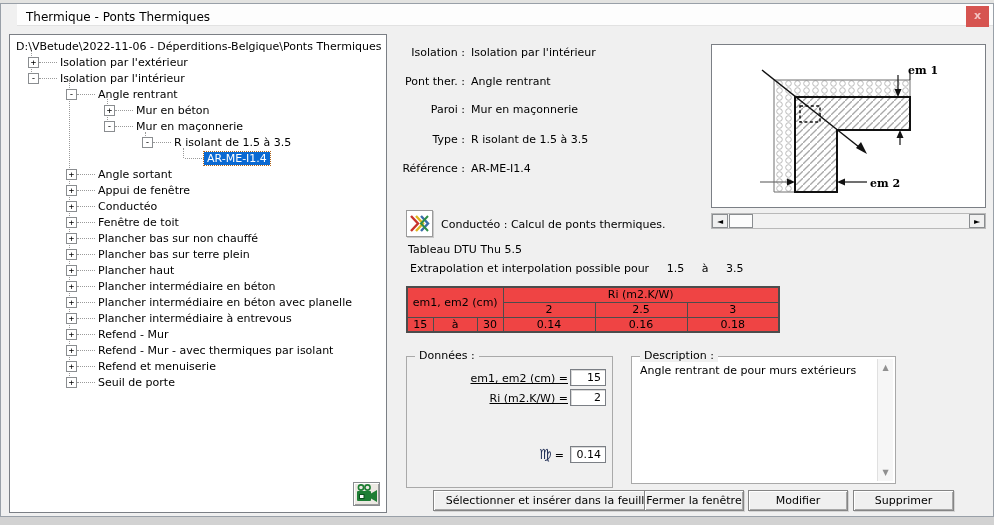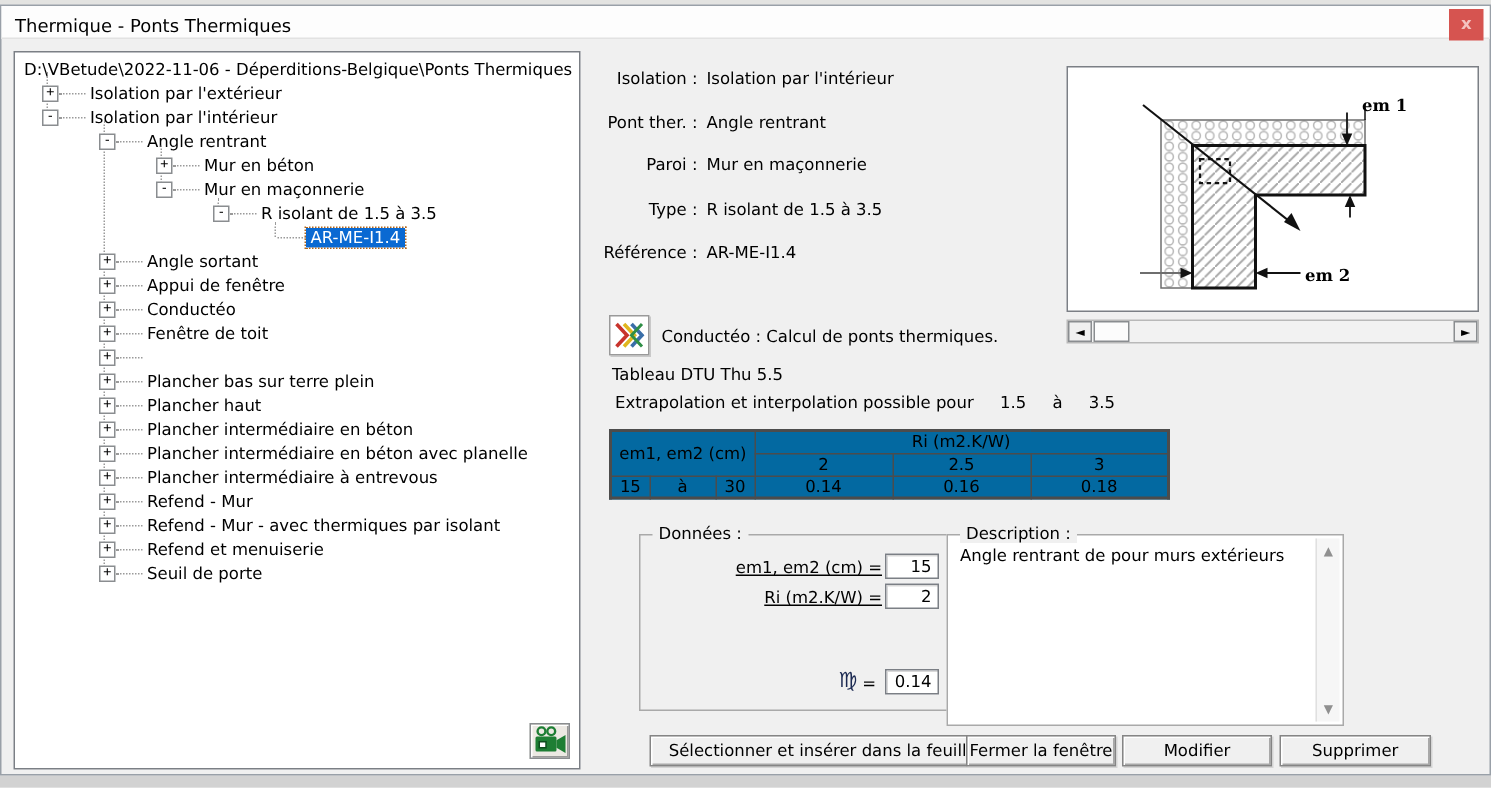--- a/index.html
+++ b/index.html
@@ -4,21 +4,21 @@
 <style>
   * { margin:0; padding:0; box-sizing:border-box; }
   html,body { width:994px; height:525px; }
   body { font-family:"DejaVu Sans", "Liberation Sans", sans-serif; font-size:11px; color:#000;
          background:#d8d8d8; position:relative; overflow:hidden; }
   .desktop-strip-top { position:absolute; left:0; top:0; width:994px; height:3px; background:#e3e3e1; }
   .desktop-strip-bottom { position:absolute; left:0; top:517px; width:994px; height:8px; background:#d2d2d2; }
 
   .window { position:absolute; left:0; top:3px; width:994px; height:514px;
             background:#f0f0f0; border:1px solid #99a0a8; }
-  .titlebar { position:absolute; left:0; top:0; right:0; height:22px; background:#fdfdfd;
+  .titlebar { position:absolute; left:16px; top:0; right:0; height:22px; background:#fdfdfd;
               border-bottom:1px solid #e2e2e2; }
   .title-text { position:absolute; left:9px; top:6px; font-size:12px; white-space:nowrap; }
   .close-btn { position:absolute; right:4px; top:2px; width:23px; height:21px; background:#d65450;
                color:#f3c3c1; text-align:center; line-height:20px; font-size:11px; font-weight:bold; cursor:default; }
 
   
   .tree-panel { position:absolute; left:8px; top:30px; width:378px; height:479px;
                 background:#fff; border:1px solid #7b7f85; overflow:hidden; }
   .trow { position:absolute; left:2px; right:2px; height:16px; display:flex; align-items:center; white-space:nowrap; }
   .tbox { flex:none; width:11px; height:11px; border:1px solid #8a8d90; background:#fff;
@@ -46,26 +46,26 @@
   .hs-thumb { position:absolute; left:17px; top:0; width:24px; height:14px; background:#fcfcfc; border:1px solid #8a8d90; }
 
   .cond-icon-btn { position:absolute; left:405px; top:206px; width:27px; height:27px; background:#fff;
                    border:1px solid #9a9a9a; box-shadow:1px 1px 0 #c9c9c9; }
   .cond-caption { position:absolute; left:440px; top:214px; white-space:nowrap; }
   .dtu-line1 { position:absolute; left:407px; top:239px; white-space:nowrap; }
   .dtu-line2 { position:absolute; left:409px; top:258px; white-space:nowrap; }
   .dtu-line2 .dtu-val { margin-left:14px; }
 
   table.dtu { position:absolute; left:405px; top:282px; border-collapse:collapse; table-layout:fixed;
-              border:2px solid #4c4c4c; background:#0369a1; }
+              border:2px solid #4c4c4c; background:#ef4444; }
   table.dtu td { border:1px solid #4c4c4c; text-align:center; height:15px; padding:0 2px; white-space:nowrap; }
 
   .groupbox { position:absolute; border:1px solid #a9a9a9; }
   .group-title { position:absolute; top:-8px; left:8px; background:#f0f0f0; padding:0 4px; white-space:nowrap; }
-  .gb-donnees { left:425px; top:352px; width:207px; height:118px;padding-left:36px; }
+  .gb-donnees { left:405px; top:352px; width:207px; height:132px;padding-left:36px; }
   .gb-desc { left:630px; top:352px; width:265px; height:128px; background:#fff; }
   .fld-label { position:absolute; right:44px; text-align:right; white-space:nowrap;text-decoration:underline; }
   .fld-input { position:absolute; right:6px; width:36px; height:17px; background:#fff;
                border:1px solid #7b7f85; box-shadow:inset 1px 1px 0 #d9d9d9;
                text-align:right; padding:1px 4px 0 0; }
   .psi-sym { position:absolute; left:132px; top:89px; font-size:14px; color:#1c2a52; }
   .psi-eq { position:absolute; right:48px; top:92px; }
   .desc-text { position:absolute; left:8px; top:7px; right:24px; }
   .desc-scroll { position:absolute; top:2px; bottom:2px; right:2px; width:16px; background:#f6f6f6;
                  border-left:1px solid #e0e0e0; }
@@ -153,20 +153,21 @@
           <span class="tlabel">Conductéo</span>
         </div>
         <div class="trow" style="top: 179px;">
           <span class="tbox" style="margin-left: 54px;">+</span>
           <span class="tstub"></span>
           <span class="tlabel">Fenêtre de toit</span>
         </div>
         <div class="trow" style="top: 195px;">
           <span class="tbox" style="margin-left: 54px;">+</span>
           <span class="tstub"></span>
+          <span class="tlabel">Plancher bas sur non chauffé</span>
         </div>
         <div class="trow" style="top: 211px;">
           <span class="tbox" style="margin-left: 54px;">+</span>
           <span class="tstub"></span>
           <span class="tlabel">Plancher bas sur terre plein</span>
         </div>
         <div class="trow" style="top: 227px;">
           <span class="tbox" style="margin-left: 54px;">+</span>
           <span class="tstub"></span>
           <span class="tlabel">Plancher haut</span>

